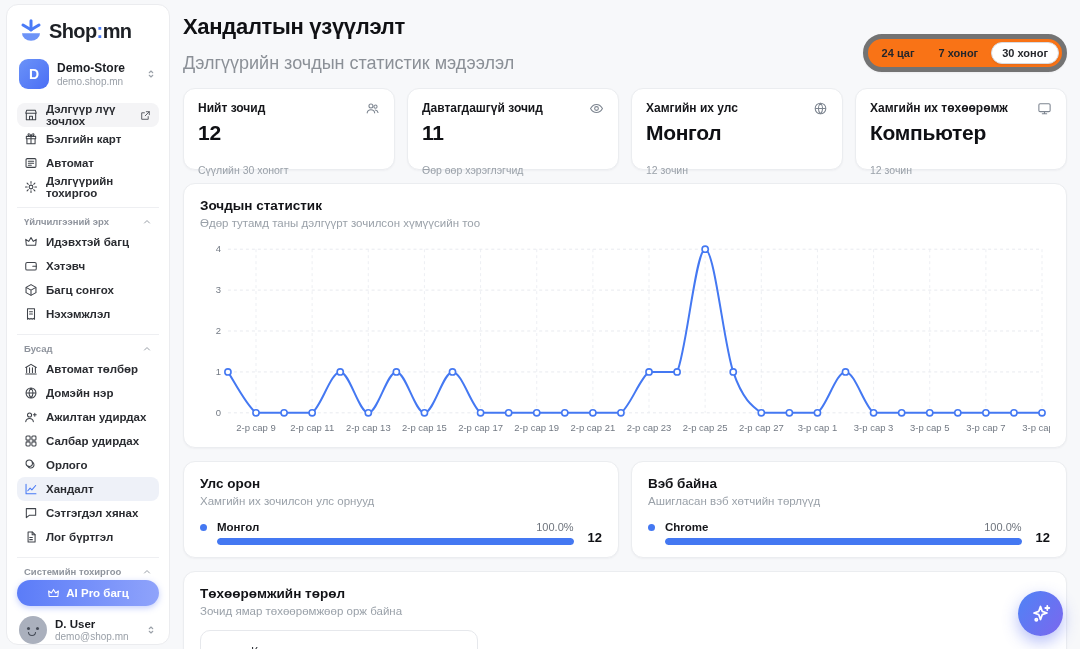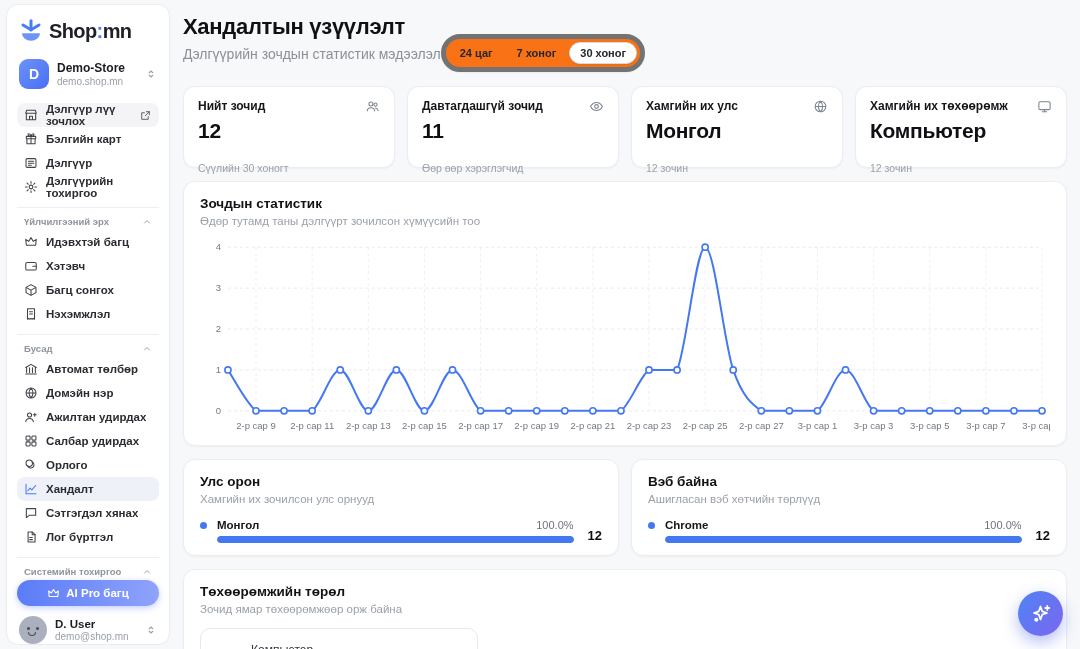--- a/index.html
+++ b/index.html
@@ -52,23 +52,23 @@
   .user-row { display:flex; align-items:center; gap:8px; margin-top:8px; padding:2px; }
   .user-avatar { width:28px; height:28px; border-radius:50%; flex:none; background:#aab0bd; position:relative; }
   .user-avatar i { position:absolute; width:3px; height:3px; border-radius:50%; background:#454b57; top:11px; }
   .user-avatar i.l { left:8px; } .user-avatar i.r { right:8px; }
   .user-avatar u { position:absolute; width:8px; height:4px; border:1.5px solid #454b57; border-top:none; border-radius:0 0 8px 8px; left:9px; top:16px; }
   .user-name { font-size:11.5px; font-weight:bold; color:#1b1d22; }
   .user-mail { font-size:10px; color:#9aa0a8; margin-top:1px; }
 
   
   .main { position:absolute; left:170px; top:0; right:0; bottom:0; padding:14px 13px; overflow:hidden; }
-  .page-head { display:flex; align-items:flex-start; }
+  .page-head { display:flex; align-items:flex-start; justify-content:space-between; }
   .page-title { font-size:22px; font-weight:bold; color:#101114; letter-spacing:-0.3px; }
-  .page-sub { font-size:14px; color:#8b9097; margin-top:6px; }
+  .page-sub { font-size:18px; color:#8b9097; margin-top:13px; }
   .range-group {
     display:flex; gap:2px; background:#f97316; border:5px solid #737373; border-radius:999px; padding:3px;
     box-shadow:0 1px 2px rgba(16,24,40,.05); margin-top:20px;
   }
   .range-btn { font-family:inherit; font-size:11px; font-weight:bold; color:#24262b; background:transparent; border:1px solid transparent; border-radius:999px; padding:4px 10px; cursor:pointer; white-space:nowrap; }
   .range-btn.active { background:#fff; border-color:#d7dae0; box-shadow:0 1px 2px rgba(16,24,40,.08); }
 
   .card { background:#fff; border:1px solid #ebedf0; border-radius:12px; box-shadow:0 1px 2px rgba(16,24,40,.04); }
 
   .stats-grid { display:grid; grid-template-columns:repeat(4,1fr); gap:12px; margin-top:14px; }
@@ -159,21 +159,21 @@
       </span>
       <span>Бэлгийн карт</span>
     </div>
     <div class="nav-item">
       <span class="nicon">
         <svg width="14" height="14" viewBox="0 0 24 24" fill="none" stroke="currentColor" stroke-width="1.8" stroke-linecap="round" stroke-linejoin="round">
             <rect x="3.5" y="4.5" width="17" height="15" rx="2"></rect>
             <path d="M7.5 9h9M7.5 12.5h9M7.5 16h5"></path>
           </svg>
       </span>
-      <span>Дэлгүүр</span>
+      <span>Автомат</span>
     </div>
     <div class="nav-item">
       <span class="nicon">
         <svg width="14" height="14" viewBox="0 0 24 24" fill="none" stroke="currentColor" stroke-width="1.8" stroke-linecap="round">
             <circle cx="12" cy="12" r="3.2"></circle>
             <path d="M12 2.5v3M12 18.5v3M2.5 12h3M18.5 12h3M5.3 5.3l2.1 2.1M16.6 16.6l2.1 2.1M18.7 5.3l-2.1 2.1M7.4 16.6l-2.1 2.1"></path>
           </svg>
       </span>
       <span>Дэлгүүрийн тохиргоо</span>
     </div>

